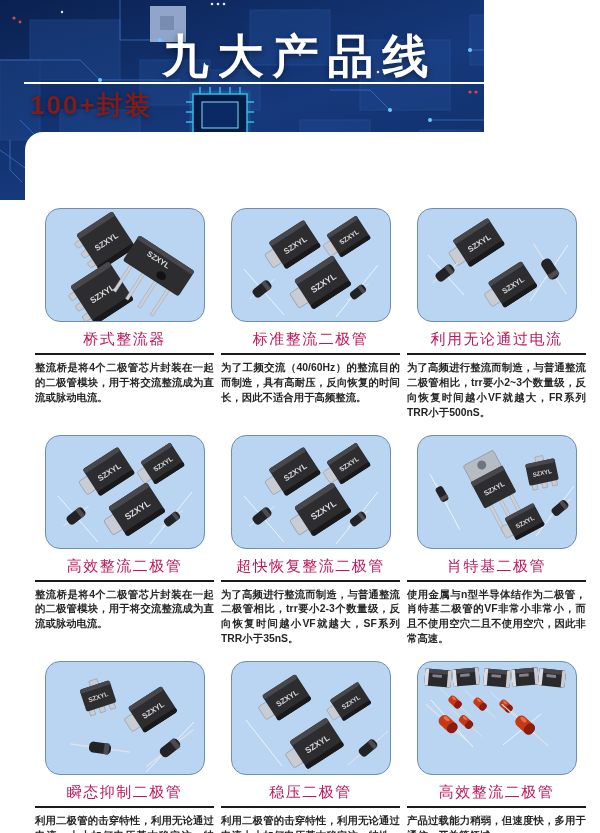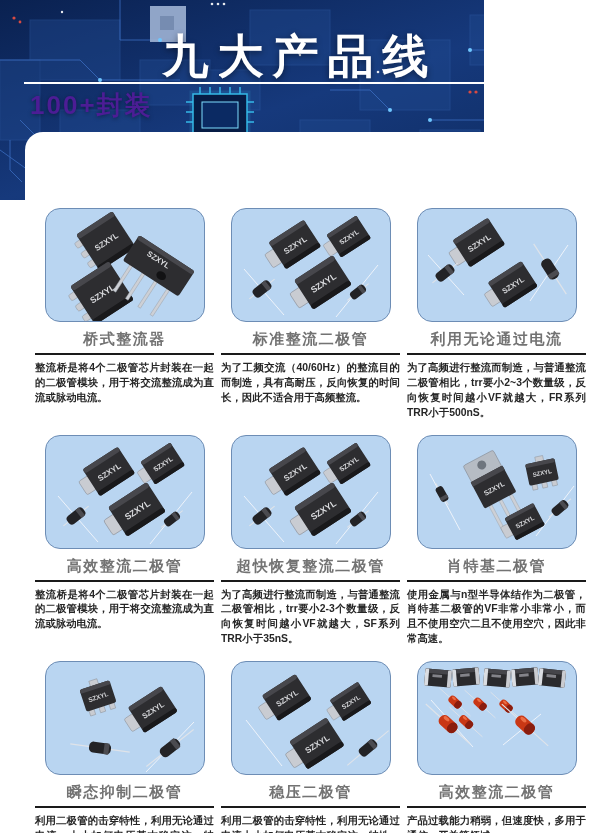--- a/index.html
+++ b/index.html
@@ -10,40 +10,40 @@
   
   .hero{position:absolute;top:0;left:0;width:484px;height:200px;overflow:hidden;}
   .hero svg{display:block;}
   .hero-title{
     position:absolute;top:26px;left:0;width:600px;text-align:center;
     color:#ffffff;font-size:46px;font-weight:bold;letter-spacing:9px;
     text-shadow:0 2px 6px rgba(0,0,0,.45);
   }
   .hero-line{position:absolute;top:82px;left:24px;width:478px;height:2px;background:#ffffff;}
   .hero-sub{
-    position:absolute;top:88px;left:30px;color:#4c1d95;font-size:26px;font-weight:bold;
+    position:absolute;top:88px;left:30px;color:#7f1d1d;font-size:26px;font-weight:bold;
     letter-spacing:2px;text-shadow:0 1px 4px rgba(0,0,0,.4);
   }
   
   .panel{
     position:absolute;top:132px;left:25px;right:0;bottom:0;background:#ffffff;
     border-top-left-radius:18px;padding:76px 0 0 10px;box-sizing:border-box;
   }
   .grid{
     display:grid;grid-template-columns:repeat(3,179px);column-gap:7px;row-gap:0;
   }
   .card{width:179px;}
   .imgbox{
     width:158px;height:112px;margin:0 auto;background:#b9d5f1;
     border:1px solid #6d8db5;border-radius:15px;overflow:hidden;
   }
   .imgbox svg{display:block;}
   .card h3{
-    margin:8px 0 4px 0;text-align:center;font-size:15px;font-weight:bold;
-    color:#737373;letter-spacing:1.5px;
+    margin:8px 0 4px 0;text-align:center;font-size:15px;font-weight:normal;
+    color:#be185d;letter-spacing:1.5px;
   }
   .rule{height:2px;background:#1a1a1a;margin:0 0 6px 0;}
   .desc{
     margin:0 0 14px 0;font-size:10.4px;font-weight:bold;color:#262626;
     line-height:1.43;text-align:justify;
   }
   .desc.center{}
 </style>
 </head>
 <body>

